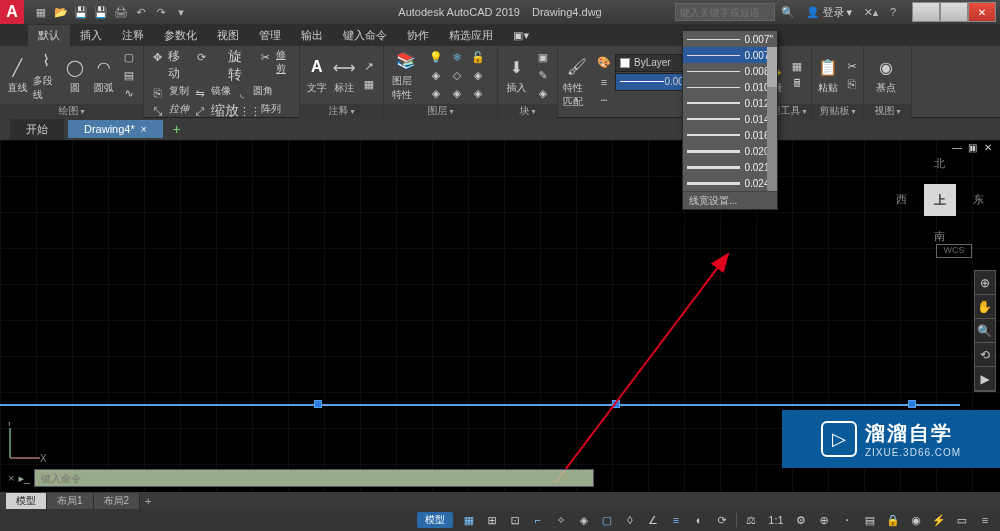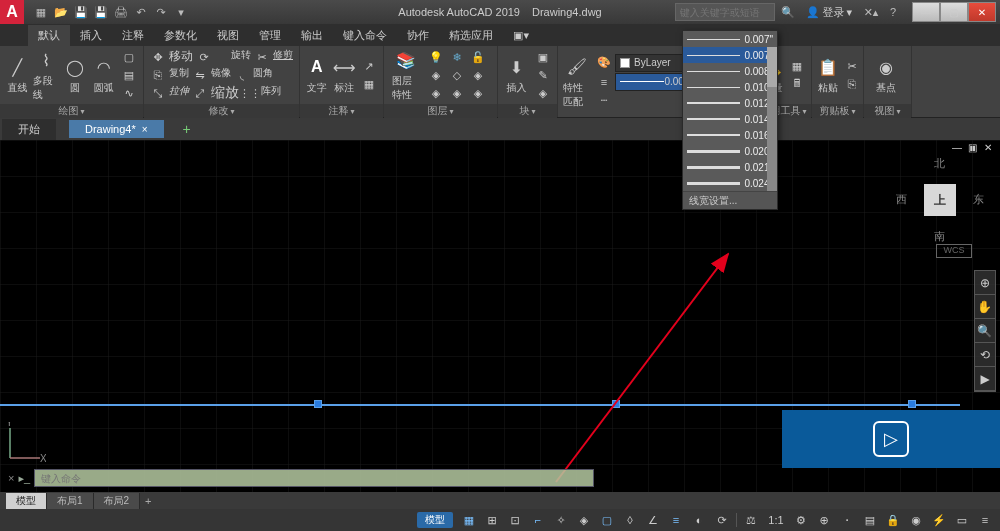--- a/index.html
+++ b/index.html
@@ -40,21 +40,21 @@
     .lw-dropdown { position: absolute; left: 682px; top: 30px; width: 96px; background: #5a5a5a; border: 1px solid #2a2a2a; z-index: 100; box-shadow: 2px 2px 6px rgba(0,0,0,.5); }
     .lw-item { height: 16px; display: flex; align-items: center; justify-content: flex-end; padding: 0 4px; cursor: pointer; gap: 4px; font-size: 10px; color: #eee; }
     .lw-item.selected { background: #2a5a9a; }
     .lw-line { flex: 1; background: #ddd; }
     .lw-settings { height: 18px; background: #555; text-align: left; padding: 2px 6px; font-size: 10px; cursor: pointer; border-top: 1px solid #444; }
     .lw-scroll { position: absolute; right: 0; top: 16px; bottom: 18px; width: 10px; background: #888; }
     .lw-scroll-thumb { width: 10px; height: 40px; background: #aaa; }
     .bylayer-box { width: 92px; height: 18px; background: #333; border: 1px solid #222; display: flex; align-items: center; padding: 0 4px; font-size: 10px; color: #ccc; }
     
     
-    .file-tabs { height: 22px; background: #3a3a3a; display: flex; align-items: center; padding-left: 2px; gap: 13px; }
+    .file-tabs { height: 22px; background: #3a3a3a; display: flex; align-items: center; padding-left: 10px; gap: 4px; }
     .file-tab { padding: 3px 16px; background: #2e2e2e; color: #ccc; font-size: 11px; cursor: pointer; position: relative; }
     .file-tab.active { background: #4a7aa8; color: #fff; }
     .file-tab .close { margin-left: 6px; font-size: 10px; }
     .file-add { width: 20px; height: 20px; color: #7c7; font-size: 14px; display: flex; align-items: center; justify-content: center; cursor: pointer; }
     
     
     .drawing-wrap { position: relative; height: 352px; background: #000; }
     .doc-btns { position: absolute; right: 2px; top: 2px; display: flex; gap: 2px; }
     .doc-btn { width: 14px; height: 14px; color: #ccc; font-size: 10px; cursor: pointer; }
     .canvas { width: 100%; height: 100%; position: relative; overflow: hidden; }
@@ -177,21 +177,21 @@
     <div class="panel-label">绘图</div>
   </div>
 
   <div class="panel" style="width:156px;">
     <div class="panel-body">
       <div class="col" style="gap:0;">
         <div class="row">
             <div class="small-btn">✥</div>
             <span style="font-size:12px;">移动</span>
             <div class="small-btn">⟳</div>
-            <span style="font-size:10px;margin-left:16px;">旋转</span>
+            <span style="font-size:14px;margin-left:16px;">旋转</span>
             <div class="small-btn">✂</div>
             <span style="font-size:10px;text-decoration:underline;">修剪</span>
           </div>
         <div class="row">
             <div class="small-btn">⎘</div>
             <span style="font-size:10px;">复制</span>
             <div class="small-btn">⇋</div>
             <span style="font-size:10px;">镜像</span>
             <div class="small-btn">◟</div>
             <span style="font-size:10px;">圆角</span>
@@ -199,21 +199,20 @@
         <div class="row">
             <div class="small-btn">⤡</div>
             <span style="font-size:10px;font-style:italic;">拉伸</span>
             <div class="small-btn">⤢</div>
             <span style="font-size:14px;">缩放</span>
             <div class="small-btn">⋮⋮</div>
             <span style="font-size:10px;">阵列</span>
           </div>
       </div>
     </div>
-    <div class="panel-label">修改</div>
   </div>
 
   <div class="panel" style="width:84px;">
     <div class="panel-body">
       <div class="big-btn">
           <div class="icon" style="color:#fff;font-weight:bold;">A</div>
           <div class="lbl">文字</div>
         </div>
       <div class="big-btn">
           <div class="icon">⟷</div>
@@ -456,20 +455,24 @@
     </svg>
 
     <div class="cmd-line">
       <span class="cmd-close">×</span>
       <span style="color:#9a9;">▸_</span>
       <input class="cmd-input" placeholder="键入命令" style="">
     </div>
 
     <div class="watermark">
       <div class="wm-play">▷</div>
+      <div class="wm-text">
+        <div class="big">溜溜自学</div>
+        <div class="small">ZIXUE.3D66.COM</div>
+      </div>
     </div>
   </div>
 </div>
 
 <div class="layout-tabs">
   <div class="layout-tab active">模型</div>
   <div class="layout-tab">布局1</div>
   <div class="layout-tab">布局2</div>
   <div class="layout-add">+</div>
 </div>

